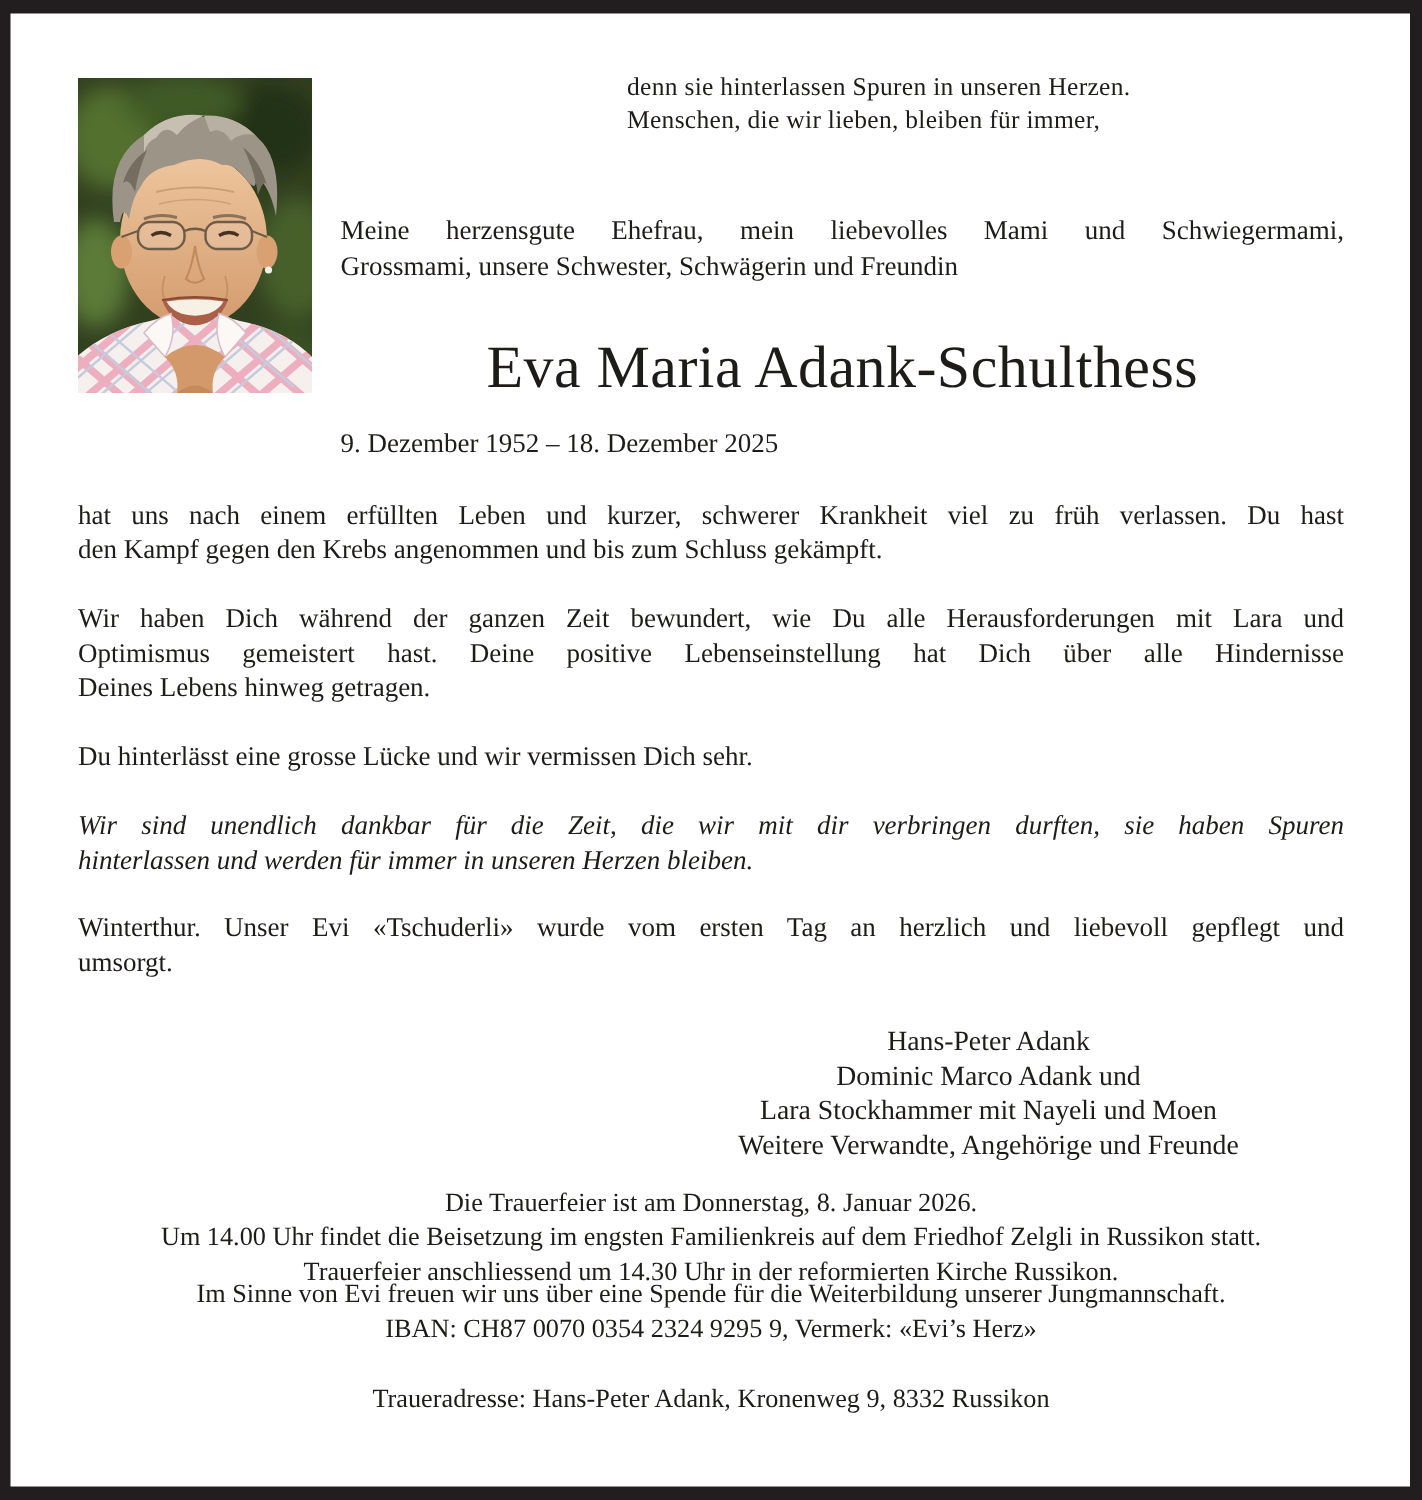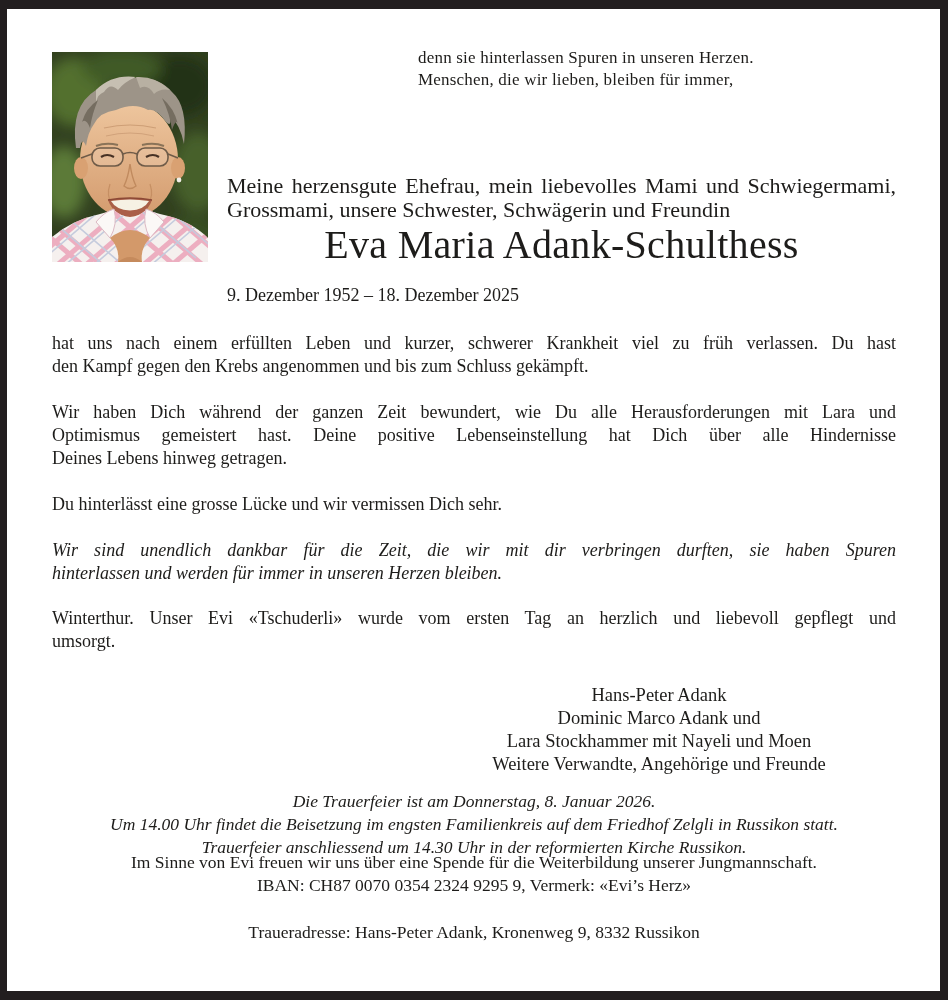--- a/index.html
+++ b/index.html
@@ -28,23 +28,23 @@
 
   .quote {
     left: 418px; top: 47px;
     width: 430px;
     font-size: 17px;
     line-height: 22px;
     letter-spacing: 0.2px;
   }
 
   .intro {
-    left: 227px; top: 174px;
+    left: 227px; top: 142px;
     width: 669px;
-    font-size: 22px;
+    font-size: 18px;
     line-height: 23.5px;
   }
 
   .name {
     left: 227px; top: 222px;
     width: 669px;
     text-align: center;
     font-size: 40px;
     line-height: 46px;
     letter-spacing: 0.3px;
@@ -78,21 +78,21 @@
     text-align: center;
   }
 
   .centerblock {
     left: 52px;
     width: 844px;
     text-align: center;
     font-size: 17.5px;
     line-height: 23px;
   }
-  .service  { top: 790px; font-style: italic; }
+  .service  { top: 790px; }
   .donation { top: 851px; }
   .address  { top: 921px; }
 
   
   .jl { text-align: justify; text-align-last: justify; }
   .ln { min-height: 1em; }
 </style>
 </head>
 <body>
 

